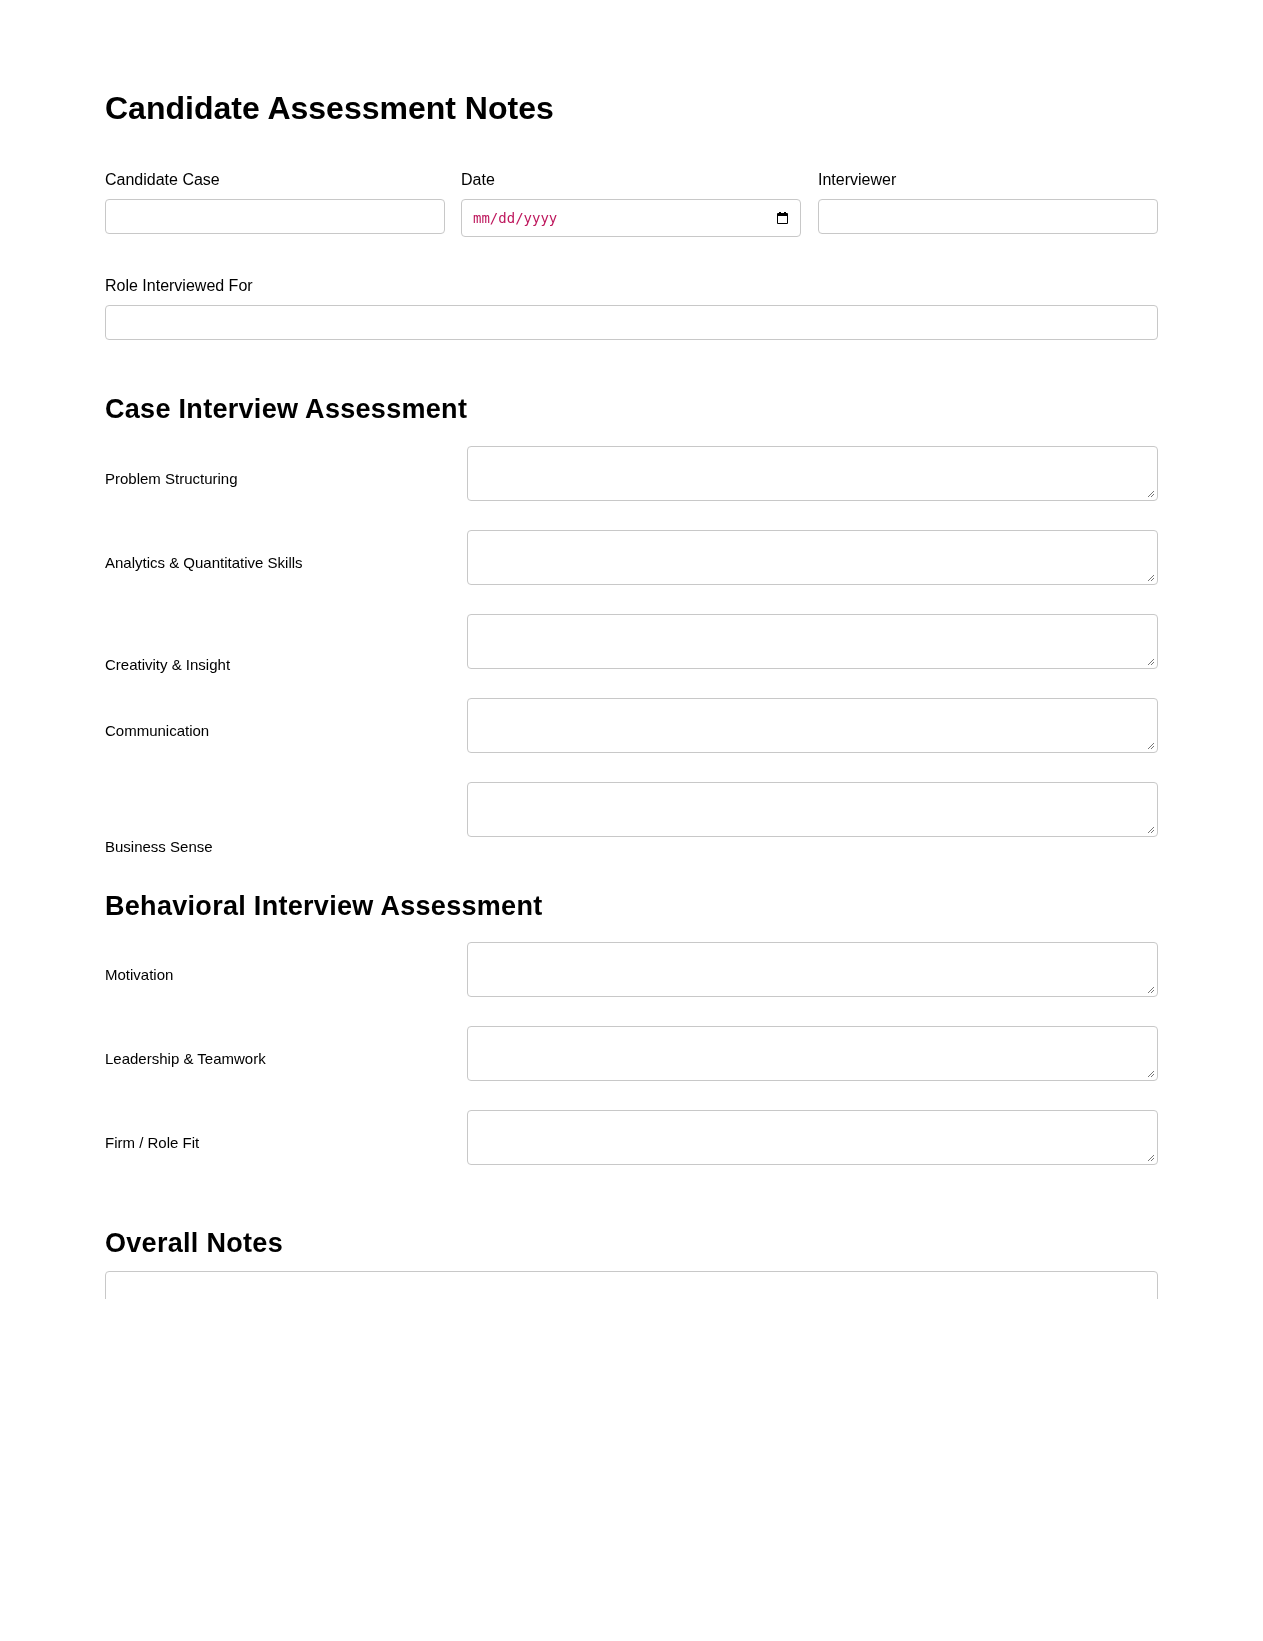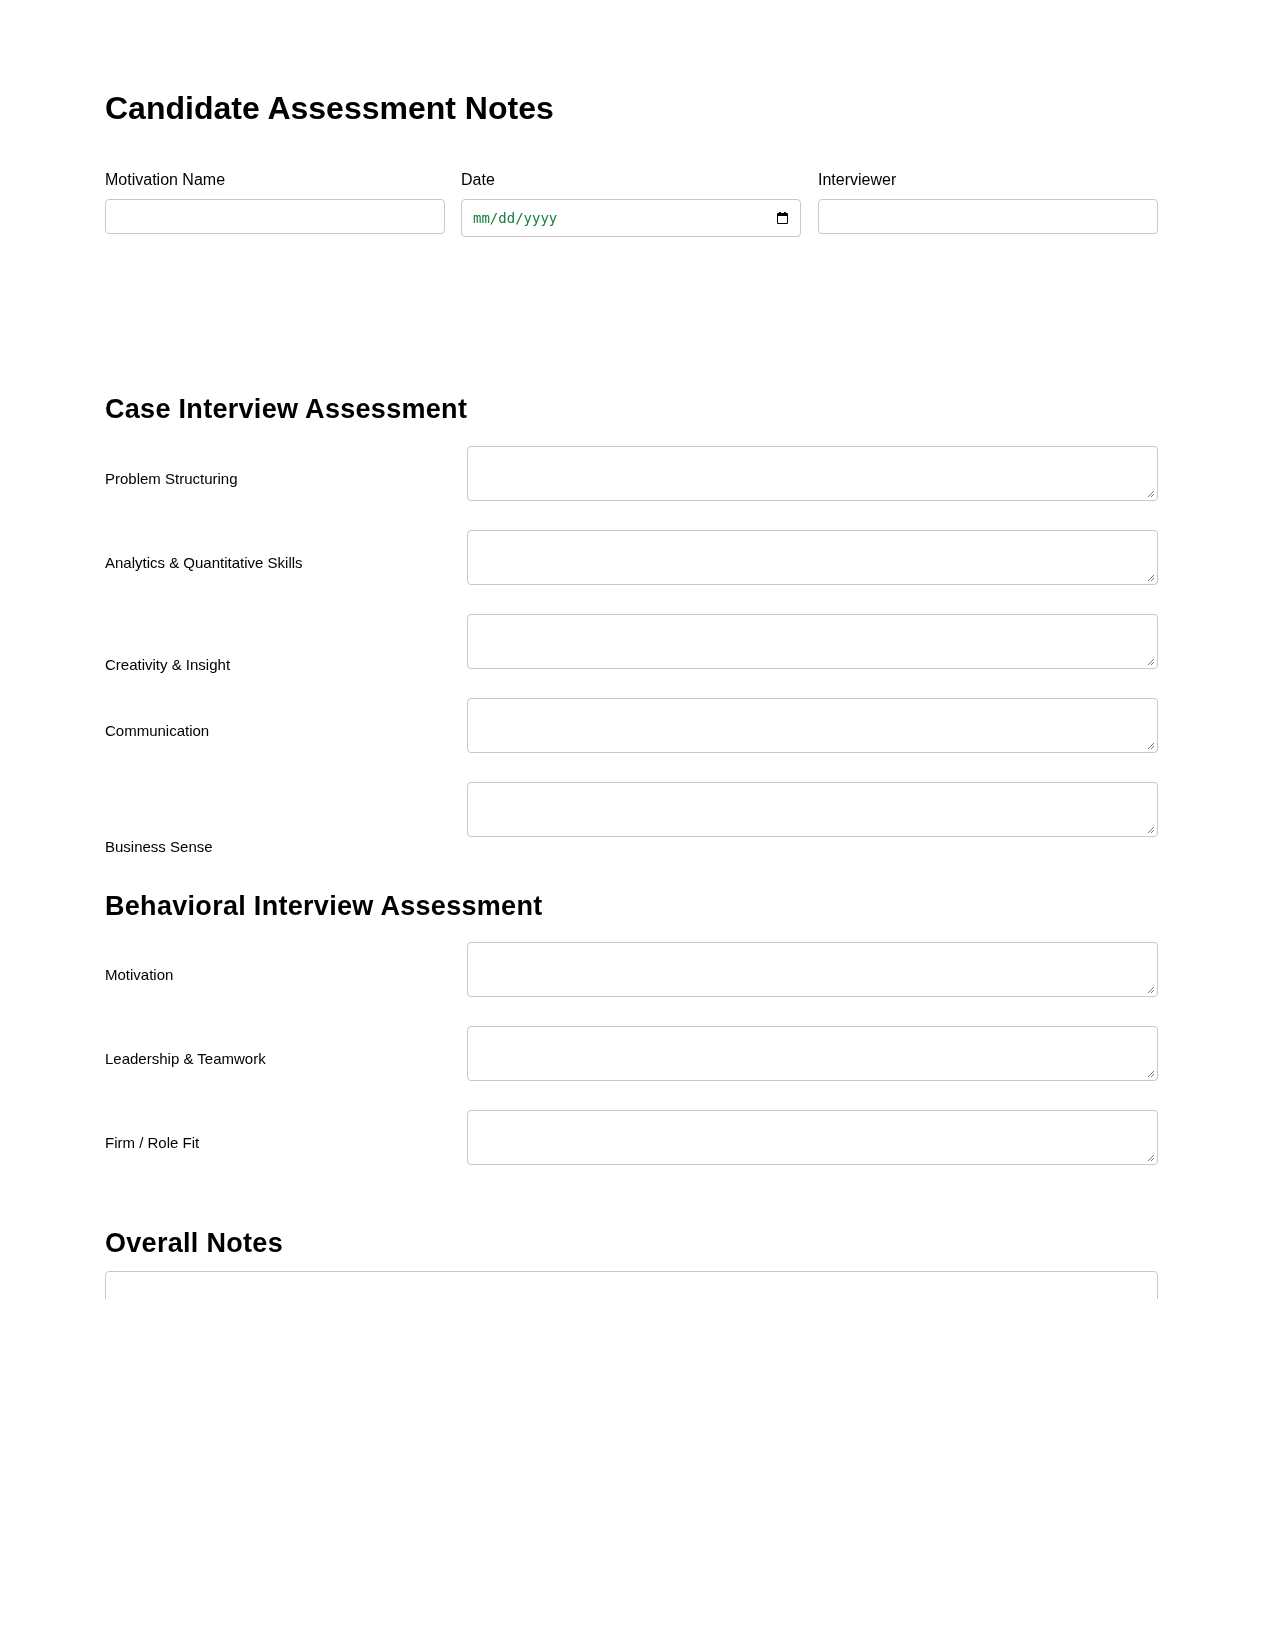--- a/index.html
+++ b/index.html
@@ -5,62 +5,66 @@
   html, body { margin: 0; padding: 0; background: #ffffff; }
   body { width: 1263px; height: 1641px; position: relative; overflow: hidden;
          font-family: "Liberation Sans", sans-serif; color: #000; }
   .page { position: absolute; left: 105px; top: 0; width: 1053px; height: 1299px; overflow: hidden; }
   .title { position: absolute; left: 0; top: 88px; margin: 0; font-size: 32px; font-weight: bold; line-height: 40px; white-space: nowrap; }
   .field { position: absolute; }
   .field-label { position: absolute; left: 0; top: 0; font-size: 16px; line-height: 20px; white-space: nowrap; }
   .text-input { position: absolute; left: 0; box-sizing: border-box; background: #fff;
                 border: 1px solid #c8c8c8; border-radius: 4px; }
   .date-input { display: flex; align-items: center; justify-content: space-between;
-                padding: 0 12px 0 11px; font-family: "DejaVu Sans Mono", monospace; font-size: 14px; color: #15803d; }
+                padding: 0 12px 0 11px; font-family: "DejaVu Sans Mono", monospace; font-size: 14px; color: #be185d; }
   .date-text { letter-spacing: 0px; }
   .cal-icon { width: 11px; height: 12px; position: relative; }
   .cal-icon .body { position: absolute; left: 0; top: 1px; width: 11px; height: 11px; box-sizing: border-box; border: 1.6px solid #000; border-top-width: 3px; border-radius: 1px; }
   .cal-icon .ring { position: absolute; top: 0; width: 1.6px; height: 3px; background: #000; }
   .section-title { position: absolute; left: 0; margin: 0; font-size: 27px; font-weight: bold; line-height: 28px; white-space: nowrap; letter-spacing: 0.3px; }
   .row-label { position: absolute; left: 0; font-size: 15px; line-height: 20px; white-space: nowrap; }
   .textarea { position: absolute; left: 362px; width: 691px; height: 55px; box-sizing: border-box;
               border: 1px solid #c8c8c8; border-radius: 4px; background: #fff; }
   .grip { position: absolute; right: 2px; bottom: 2px; width: 8px; height: 8px; }
   .overall { position: absolute; left: 0; top: 1271px; width: 1053px; height: 80px; box-sizing: border-box;
              border: 1px solid #c8c8c8; border-radius: 4px; background: #fff; }
 </style>
 </head>
 <body>
 
 <div class="page">
 
   <h1 class="title">Candidate Assessment Notes</h1>
 
   <div class="field" style="left:0; top:170px; width:340px; height:70px;">
-    <div class="field-label">Motivation Name</div>
+    <div class="field-label">Candidate Case</div>
     <div class="text-input" style="top:29px; width:340px; height:35px;"></div>
   </div>
 
   <div class="field" style="left:356px; top:170px; width:340px; height:70px;">
     <div class="field-label">Date</div>
     <div class="text-input date-input" style="top:29px; width:340px; height:38px;">
       <span class="date-text">mm/dd/yyyy</span>
       <span class="cal-icon">
         <span class="body"></span>
         <span class="ring" style="left:2px;"></span>
         <span class="ring" style="left:7.4px;"></span>
       </span>
     </div>
   </div>
 
   <div class="field" style="left:713px; top:170px; width:340px; height:70px;">
     <div class="field-label">Interviewer</div>
     <div class="text-input" style="top:29px; width:340px; height:35px;"></div>
   </div>
 
+  <div class="field" style="left:0; top:276px; width:1053px; height:70px;">
+    <div class="field-label">Role Interviewed For</div>
+    <div class="text-input" style="top:29px; width:1053px; height:35px;"></div>
+  </div>
 
   <h2 class="section-title" style="top:395px;">Case Interview Assessment</h2>
 
   <div class="row-label" style="top:469px;">Problem Structuring</div>
   <div class="textarea" style="top:446px;">
     <svg class="grip" viewBox="0 0 8 8">
         <path d="M7 1 L1 7 M7 4 L4 7" stroke="#777" stroke-width="1"></path>
       </svg>
   </div>
 

